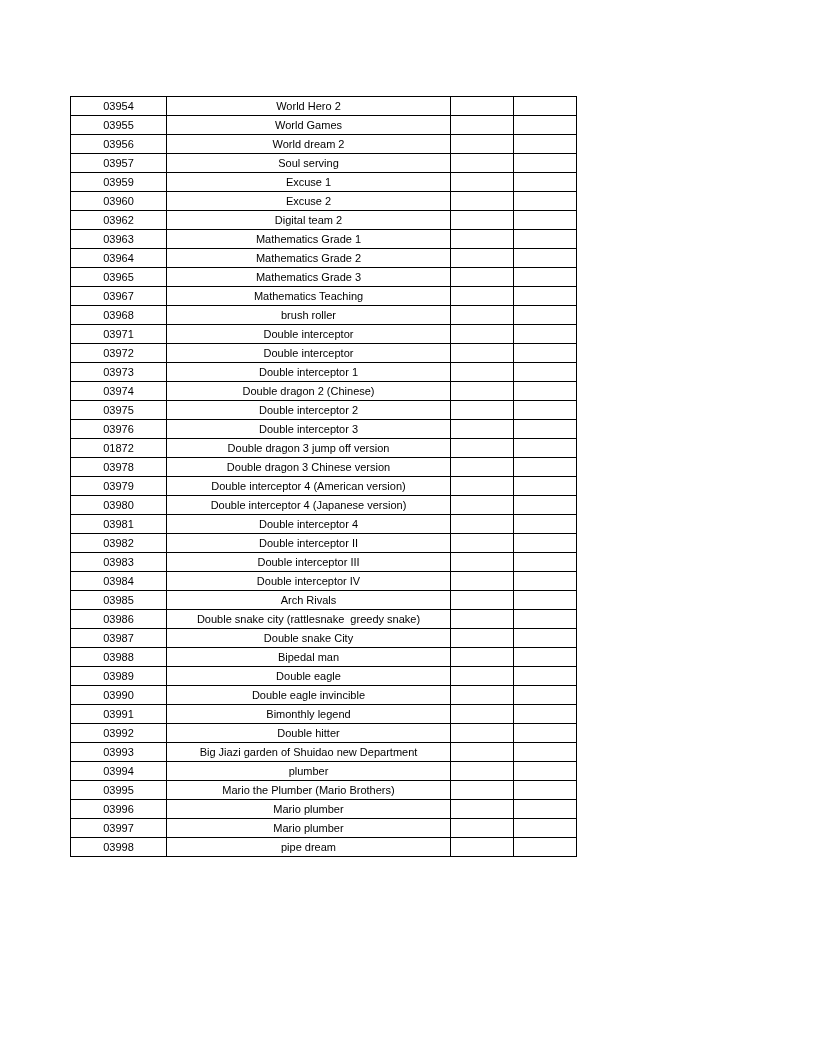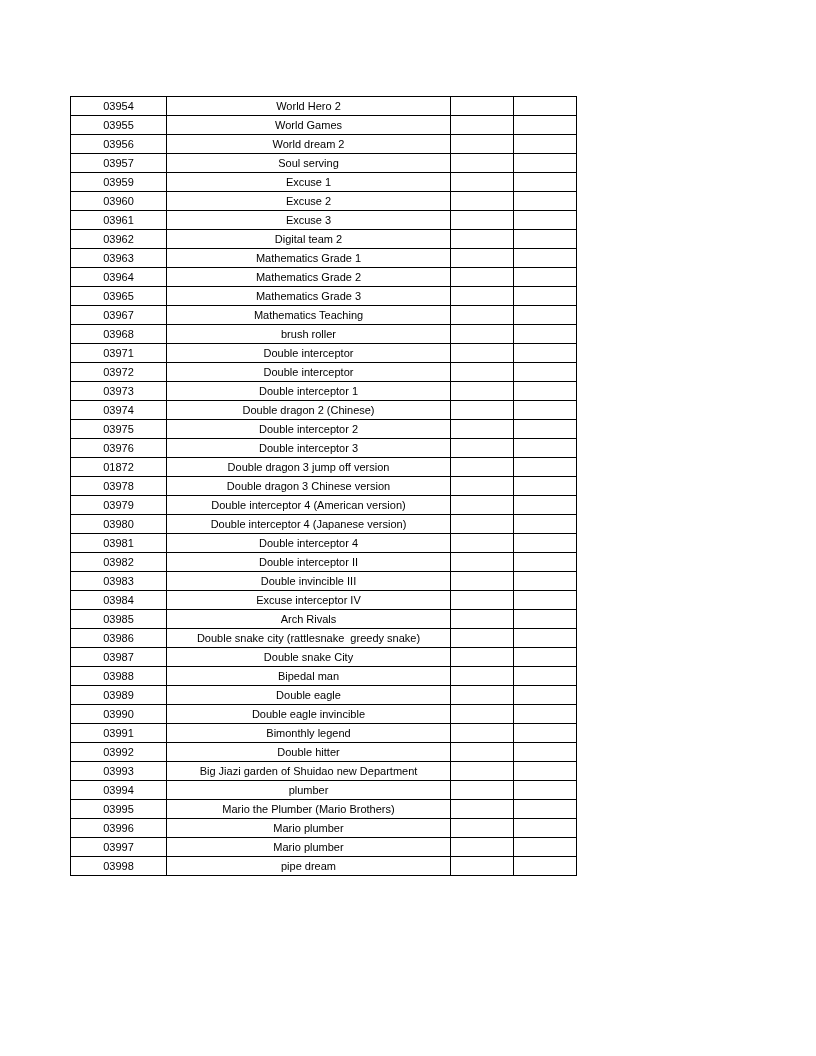--- a/index.html
+++ b/index.html
@@ -84,26 +84,20 @@
     <td></td>
     <td></td>
   </tr>
         <tr>
     <td>03960</td>
     <td>Excuse 2</td>
     <td></td>
     <td></td>
   </tr>
         <tr>
-    <td>03961</td>
-    <td>Excuse 3</td>
-    <td></td>
-    <td></td>
-  </tr>
-        <tr>
     <td>03962</td>
     <td>Digital team 2</td>
     <td></td>
     <td></td>
   </tr>
         <tr>
     <td>03963</td>
     <td>Mathematics Grade 1</td>
     <td></td>
     <td></td>
@@ -199,27 +193,27 @@
     <td></td>
   </tr>
         <tr>
     <td>03982</td>
     <td>Double interceptor II</td>
     <td></td>
     <td></td>
   </tr>
         <tr>
     <td>03983</td>
-    <td>Double invincible III</td>
+    <td>Double interceptor III</td>
     <td></td>
     <td></td>
   </tr>
         <tr>
     <td>03984</td>
-    <td>Excuse interceptor IV</td>
+    <td>Double interceptor IV</td>
     <td></td>
     <td></td>
   </tr>
         <tr>
     <td>03985</td>
     <td>Arch Rivals</td>
     <td></td>
     <td></td>
   </tr>
         <tr>

